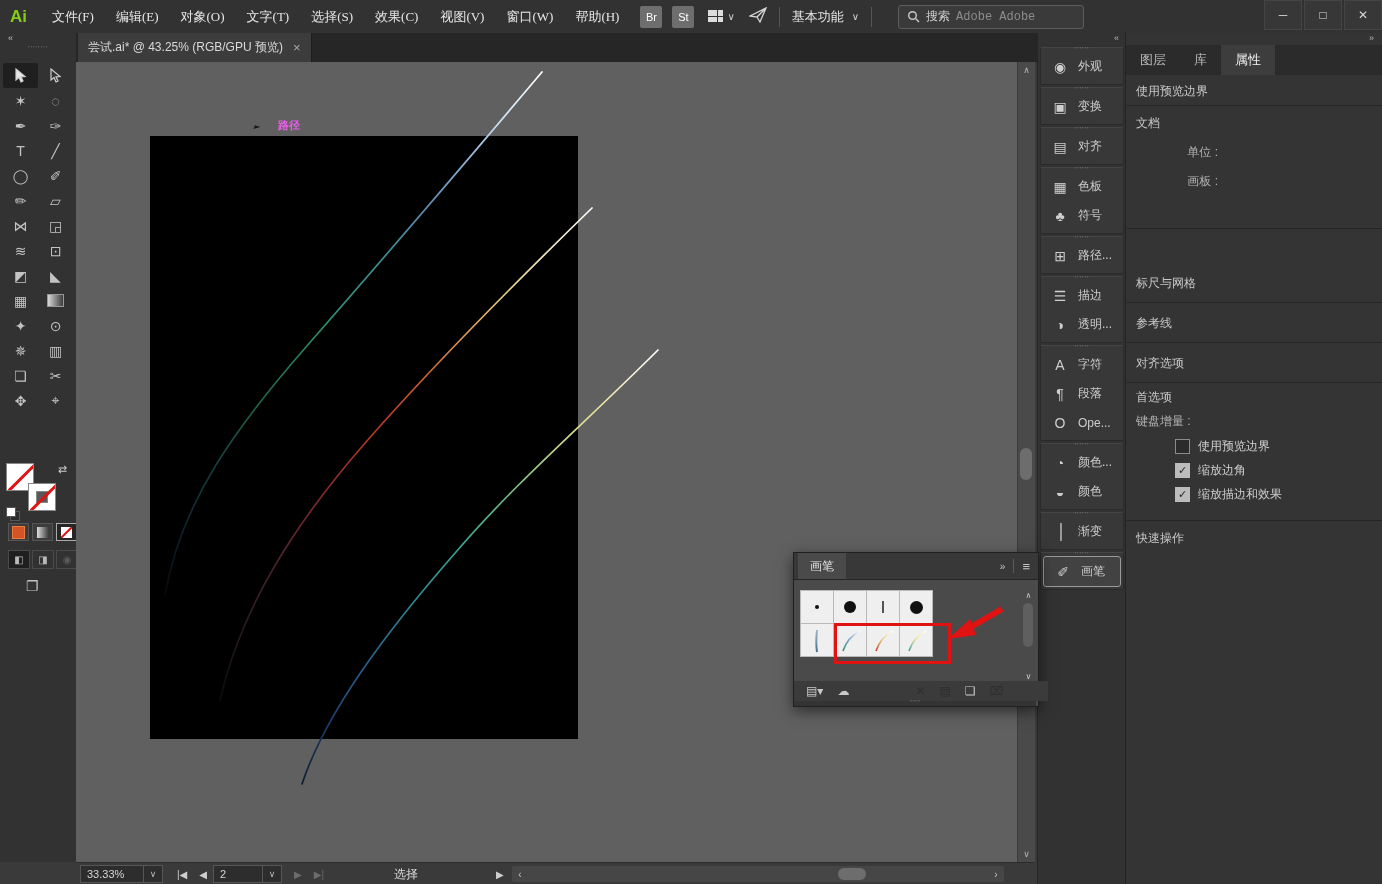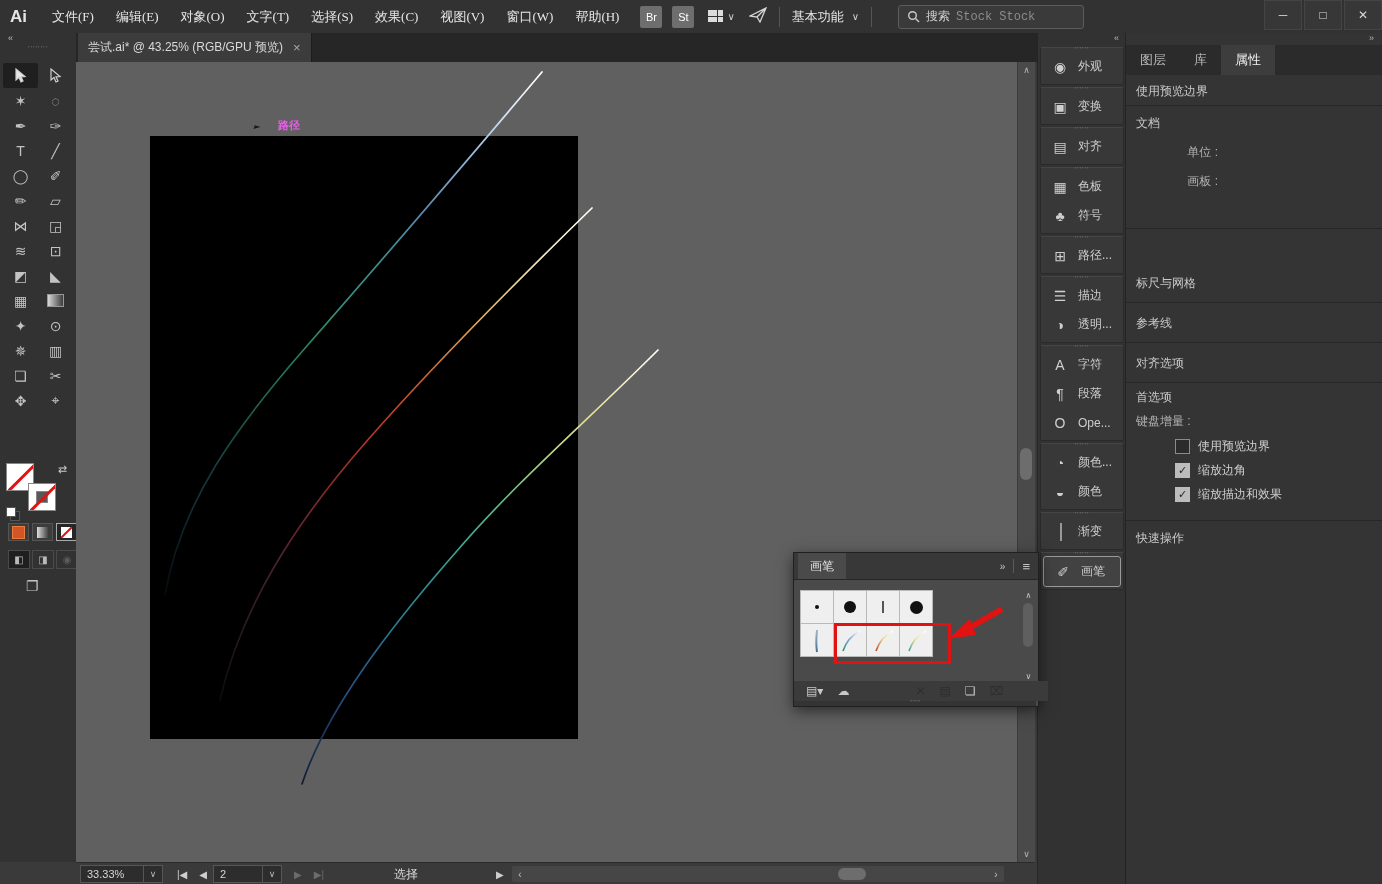--- a/index.html
+++ b/index.html
@@ -4,21 +4,21 @@
 <style>
   html,body{margin:0;padding:0;}
   body{width:1382px;height:884px;position:relative;overflow:hidden;
        background:#3a3a3a;font-family:"Liberation Sans",sans-serif;
        -webkit-font-smoothing:antialiased;color:#e0e0e0;}
   .abs{position:absolute;}
 
   
   #menubar{left:0;top:0;width:1382px;height:33px;background:#323232;
            border-bottom:1px solid #1e1e1e;display:flex;align-items:center;}
-  #app-logo{color:#e5e5e5;font-weight:bold;font-size:17px;padding:0 14px 0 10px;}
+  #app-logo{color:#84cc16;font-weight:bold;font-size:17px;padding:0 14px 0 10px;}
   .menu-item{font-size:13px;color:#e6e6e6;padding:0 11px;line-height:32px;cursor:default;}
   .mb-sq{width:22px;height:22px;background:#6e6e6e;color:#fff;font-size:11px;border-radius:2px;
          display:flex;align-items:center;justify-content:center;margin-left:10px;}
   #workspace-icon{margin-left:14px;display:flex;align-items:center;gap:3px;}
   .ws-grid{width:16px;height:13px;display:grid;grid-template-columns:9px 5px;grid-template-rows:6px 5px;gap:1px;}
   .ws-grid i{background:#dcdcdc;}
   .chev{color:#cfcfcf;font-size:10px;}
   #plane-icon{margin-left:14px;}
   .vsep{width:1px;height:20px;background:#555;margin:0 12px;}
   #workspace-switcher{font-size:13px;color:#e6e6e6;display:flex;align-items:center;gap:8px;}
@@ -180,21 +180,21 @@
     <span>基本功能</span>
     <span class="chev">∨</span>
   </span>
   <span class="vsep"></span>
   <span id="stock-search">
     <svg width="13" height="13" viewBox="0 0 13 13">
         <circle cx="5.5" cy="5.5" r="3.8" fill="none" stroke="#c9c9c9" stroke-width="1.4"></circle>
         <path d="M8.5,8.5 L12,12" stroke="#c9c9c9" stroke-width="1.4"></path>
       </svg>
     <span class="s-label">搜索</span>
-    <span class="s-ph">Stock Stock</span>
+    <span class="s-ph">Adobe Adobe</span>
   </span>
   <div id="win-controls">
     <span class="winbtn">─</span>
     <span class="winbtn">□</span>
     <span class="winbtn">✕</span>
   </div>
 </div>
 
 <div class="abs" id="tabstrip">
   <div id="doc-tab">

